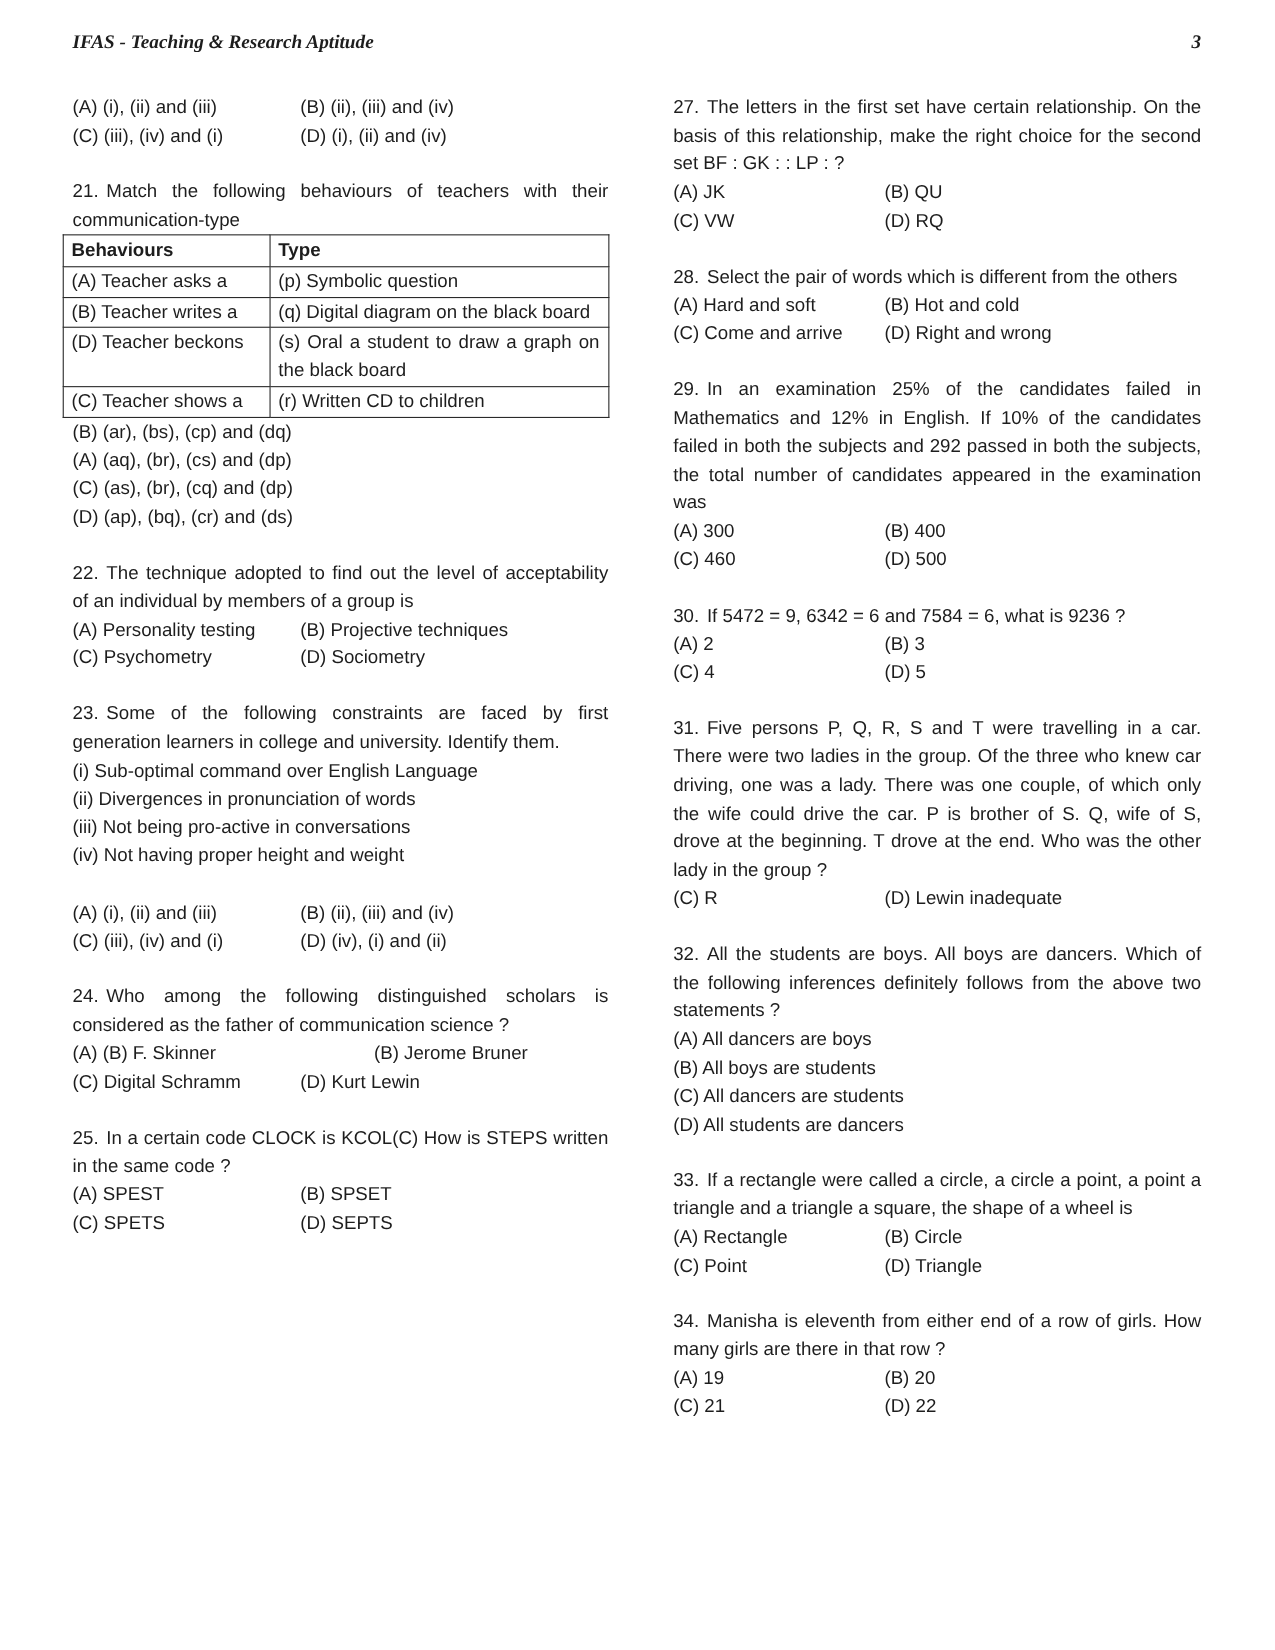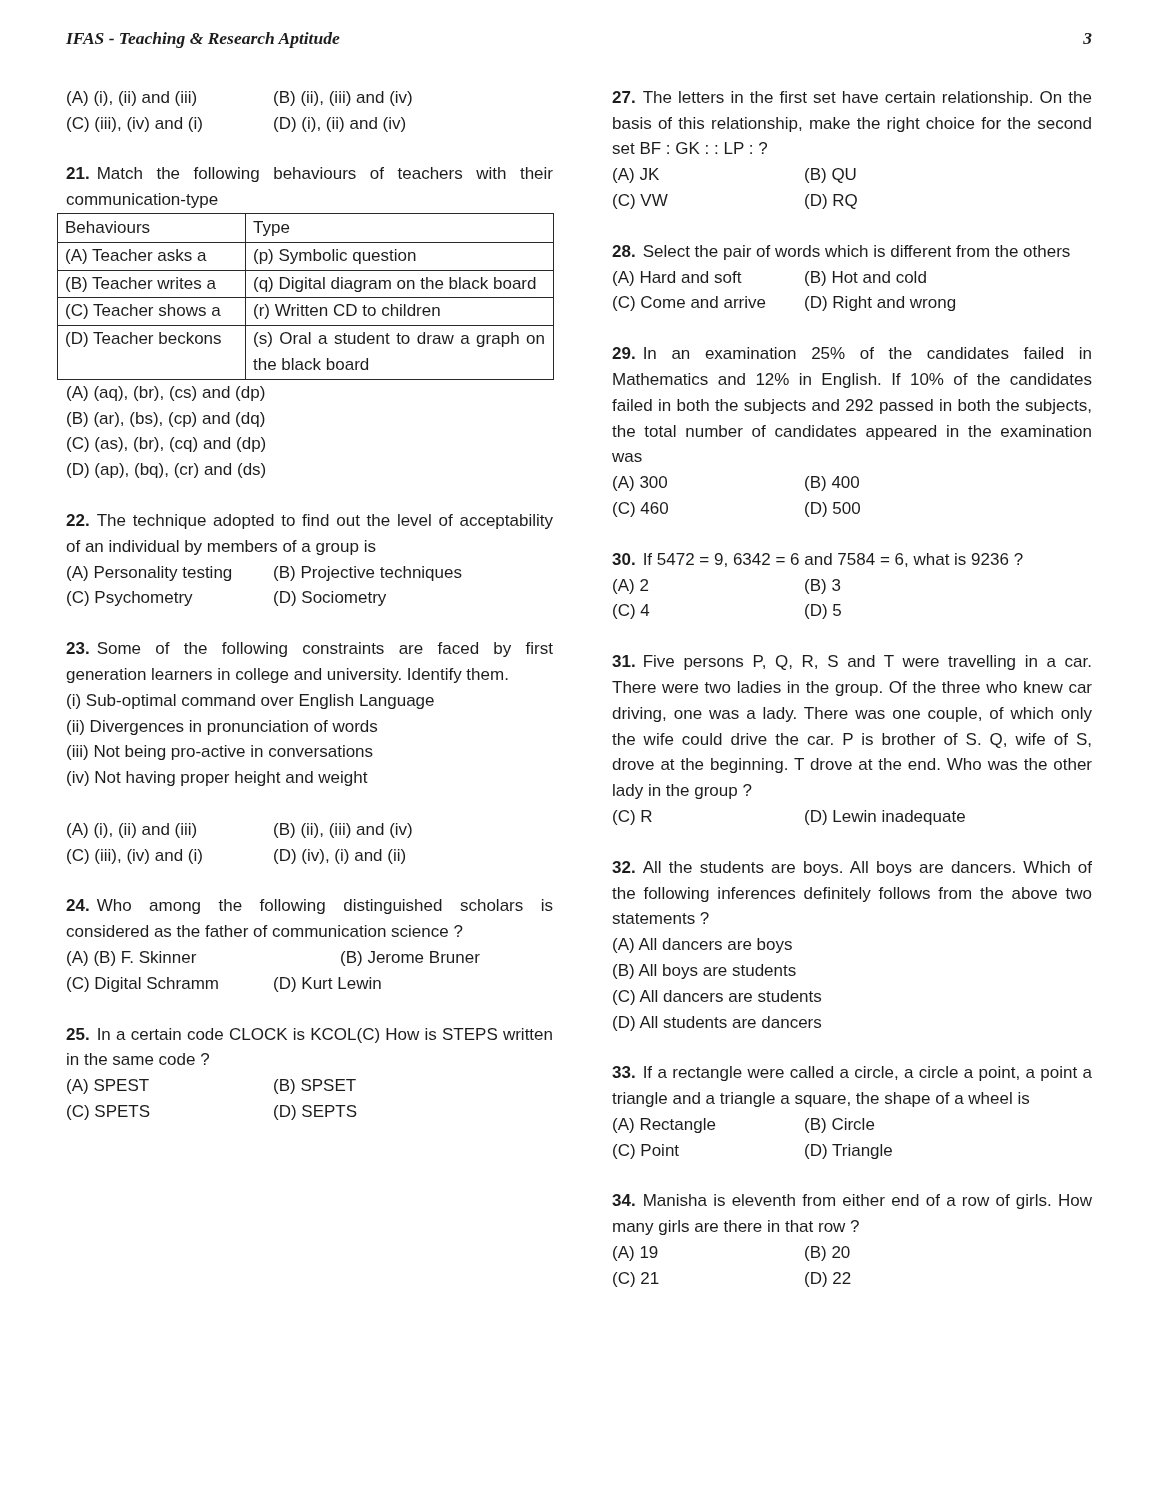--- a/index.html
+++ b/index.html
@@ -17,39 +17,39 @@
   .header-row {
     display: flex; justify-content: space-between;
     width: 1026px;
     font-weight: 700; font-style: italic; font-size: 17.5px; font-family: Liberation Serif, serif;
   }
   .cols { display: flex; margin-top: 33px; }
   .col-left  { width: 487px; margin-right: 59px; }
   .col-right { width: 480px; }
   p { margin: 0; }
   .qtext { text-align: justify; }
-  .qnum { font-weight: 700; margin-right: 7px; font-style: normal; }
+  .qnum { font-weight: 400; margin-right: 7px; font-style: normal; }
   .qblock { margin-top: 25px; }
   .first { margin-top: 0; }
   .opt-row { display: flex; }
   .opt-row .a { flex: none; }
   .col-left  .opt-row .a { width: 207px; }
   .col-right .opt-row .a { width: 192px; }
   .opt-row.wide24 .a { width: 274px; }
   .mt-blank { margin-top: 25.8px; }
   table.match { border-collapse: collapse; width: 497px; margin-left: -9px; table-layout: fixed; }
   .match th, .match td {
     border: 1.5px solid #2a2a2a;
     padding: 0 8px 1px 7px;
     vertical-align: top;
     text-align: left;
     font-weight: normal;
     line-height: 25.8px;
   }
-  .match th { font-weight: 400; padding-top: 1px; }
+  .match th { font-weight: 700; padding-top: 1px; }
   .match col.c1 { width: 188px; }
   .match td.justify { text-align: justify; }
 </style>
 </head>
 <body>
 
 <div class="page">
 
   <div class="header-row">
     <span>IFAS - Teaching &amp; Research Aptitude</span>
@@ -87,31 +87,31 @@
           <tbody>
             <tr>
               <td>(A) Teacher asks a</td>
               <td class="justify">(p) Symbolic question</td>
             </tr>
             <tr>
               <td>(B) Teacher writes a</td>
               <td class="justify">(q) Digital diagram on the black board</td>
             </tr>
             <tr>
+              <td>(D) Teacher beckons</td>
+              <td class="justify">(s) Oral a student to draw a graph on the black board</td>
+            </tr>
+            <tr>
               <td>(C) Teacher shows a</td>
               <td class="justify">(r) Written CD to children</td>
             </tr>
-            <tr>
-              <td>(D) Teacher beckons</td>
-              <td class="justify">(s) Oral a student to draw a graph on the black board</td>
-            </tr>
           </tbody>
         </table>
+        <p class="opt-line">(B) (ar), (bs), (cp) and (dq)</p>
         <p class="opt-line">(A) (aq), (br), (cs) and (dp)</p>
-        <p class="opt-line">(B) (ar), (bs), (cp) and (dq)</p>
         <p class="opt-line">(C) (as), (br), (cq) and (dp)</p>
         <p class="opt-line">(D) (ap), (bq), (cr) and (ds)</p>
       </div>
 
       <div class="qblock">
         <p class="qtext"><b class="qnum">22.</b><span>The technique adopted to find out the level of acceptability of an individual by members of a group is</span></p>
         <div class="opt-row">
           <span class="a">(A) Personality testing</span>
           <span class="b">(B) Projective techniques</span>
         </div>

